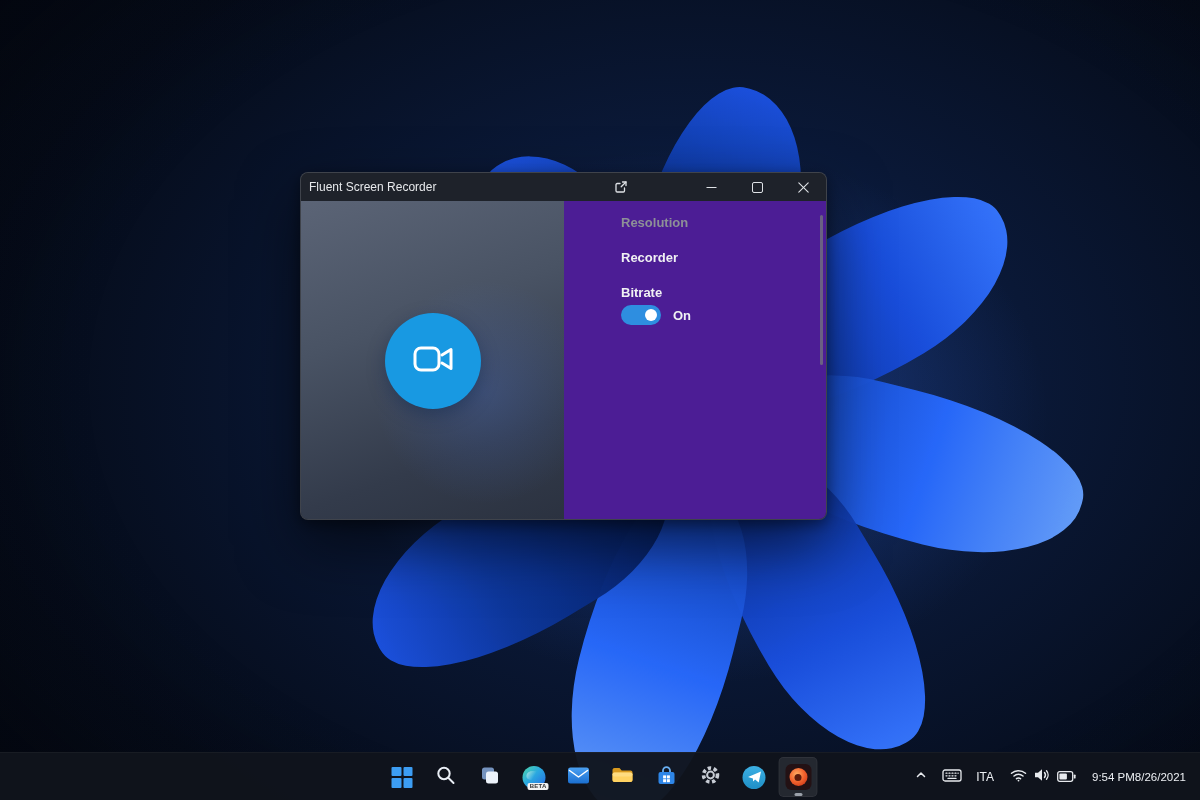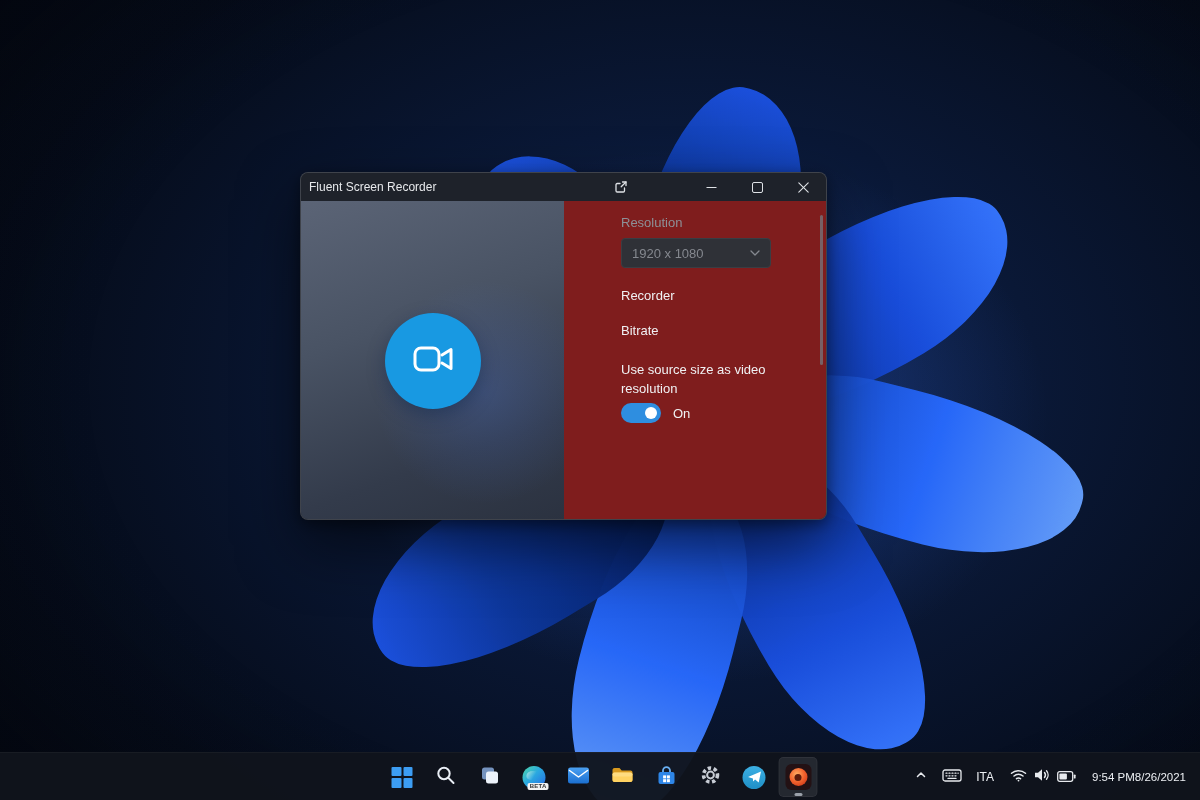--- a/index.html
+++ b/index.html
@@ -43,22 +43,22 @@
   .window-body { display:flex; height:319px; }
   .preview-pane { width:263px; position:relative; overflow:hidden;
     background: linear-gradient(160deg,#5b6476 0%, #495364 38%, #333b4b 75%, #2b3240 100%); }
   .preview-pane::before { content:""; position:absolute; inset:0;
     background: radial-gradient(60% 50% at 70% 60%, rgba(70,110,205,.28), transparent 70%); }
   .record-button { position:absolute; left:50%; top:50%; width:96px; height:96px;
     margin:-48px 0 0 -48px; border-radius:50%; border:none; cursor:pointer;
     background: var(--camera,#1899e2); display:flex; align-items:center; justify-content:center;
     box-shadow: 0 6px 18px rgba(0,30,70,.35); }
 
-  .settings-pane { flex:1; position:relative; background:#7f1d1d; padding:14px 20px 0 57px;
-    color:#f2f3f5; }
+  .settings-pane { flex:1; position:relative; background:#4c1d95; padding:14px 20px 0 57px;
+    color:#f2f3f5;font-weight:bold; }
   .field-label { font-size:13px; color:#f0f1f3; }
   .field-label.disabled { color:#8d9097; }
   .dropdown { width:150px; height:30px; margin-top:8px; border-radius:4px;
     background:#383b42; border:1px solid #474a52; border-top-color:#53565e;
     display:flex; align-items:center; justify-content:space-between;
     padding:0 10px; font-size:13px; color:#ffffff; cursor:default; }
   .dropdown.disabled { background:#2f3137; border-color:#3a3d43; color:#85888f; }
   .chev svg { display:block; }
   .gap20 { margin-top:20px; }
   .source-label { margin-top:22px; width:162px; font-size:13px; line-height:19px; color:#f0f1f3; }
@@ -180,34 +180,25 @@
             <svg width="44" height="44" viewBox="0 0 44 44" fill="none" stroke="#ffffff" stroke-width="3" stroke-linejoin="round" stroke-linecap="round">
               <rect x="4" y="11" width="24" height="22" rx="6"></rect>
               <path d="M31 18 L40 12.5 V31.5 L31 26"></path>
             </svg>
           </span>
         </button>
       </div>
 
       <div class="settings-pane">
         <div class="field-label disabled">Resolution</div>
-        <div class="dropdown disabled">
-          <span>1920 x 1080</span>
-          <span class="chev">
-            <svg width="10" height="6" viewBox="0 0 10 6" fill="none" stroke="#85888f" stroke-width="1.3" stroke-linecap="round" stroke-linejoin="round">
-                <path d="M1 1 L5 5 L9 1"></path>
-              </svg>
-          </span>
-        </div>
 
         <div class="field-label gap20">Recorder</div>
 
         <div class="field-label gap20">Bitrate</div>
 
-        <div class="source-label">Use source size as video resolution</div>
         <div class="toggle-row">
           <div class="toggle">
             <div class="knob"></div>
           </div>
           <span class="toggle-label">On</span>
         </div>
 
         <div class="scroll-track">
           <div class="scroll-thumb"></div>
         </div>

